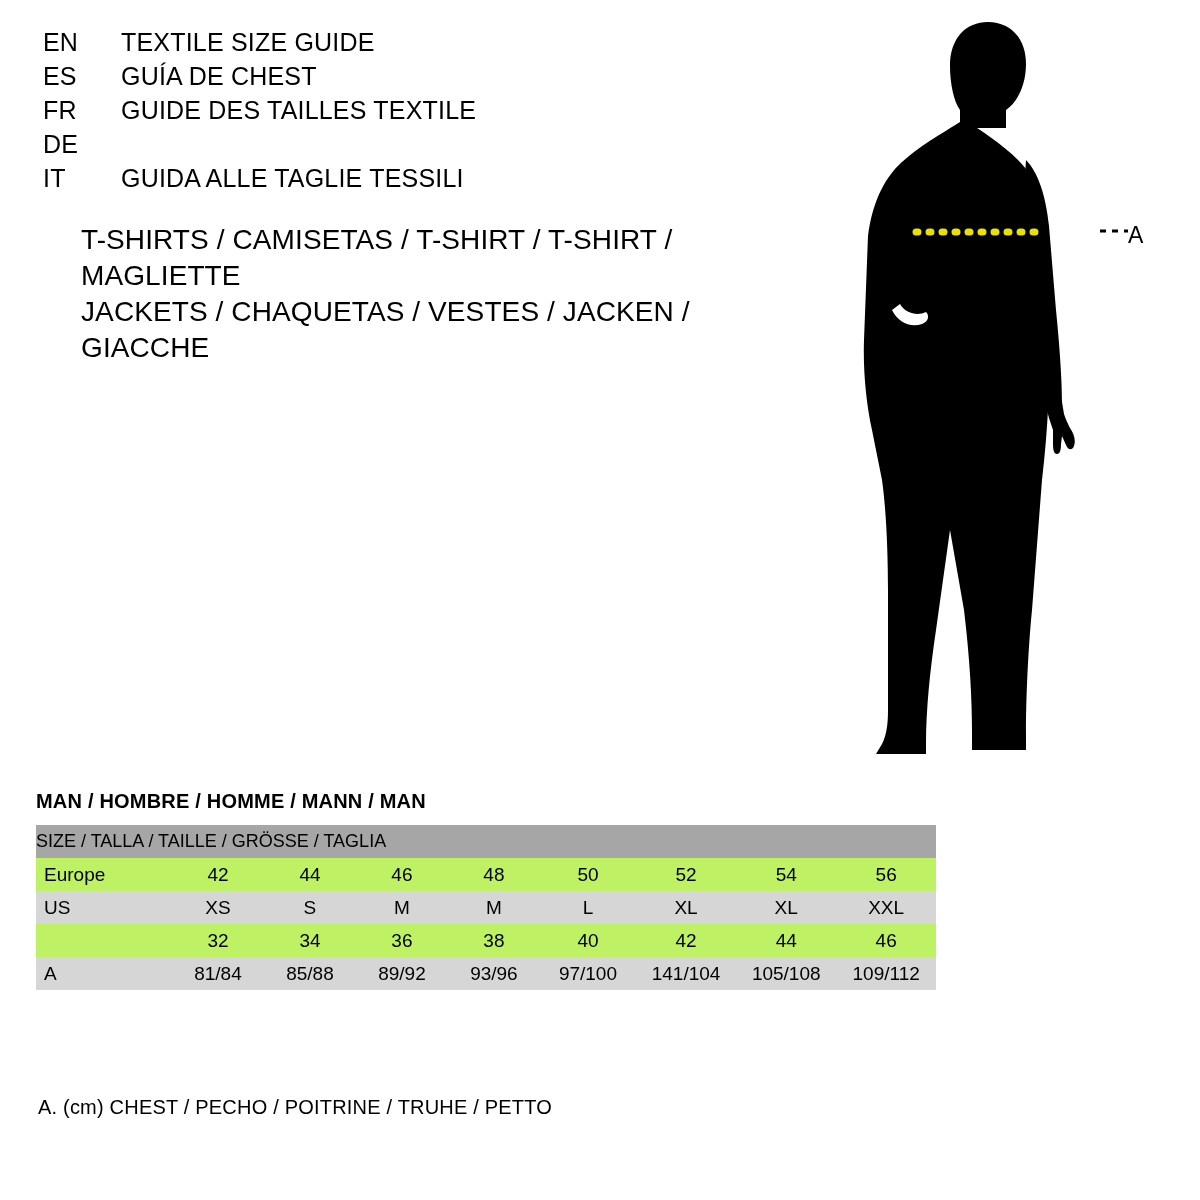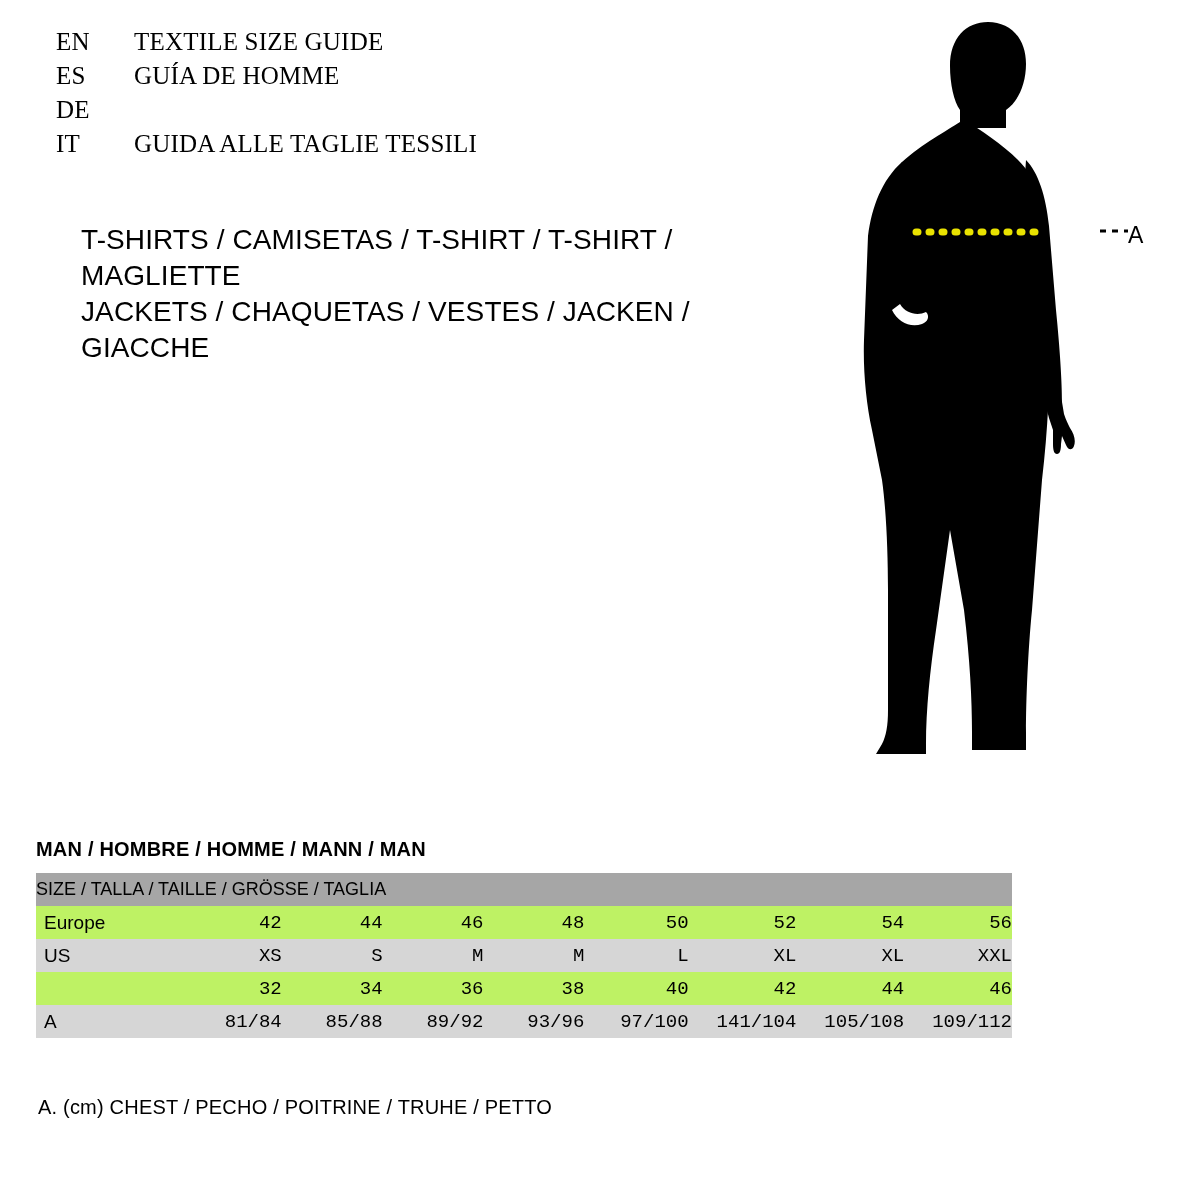--- a/index.html
+++ b/index.html
@@ -18,24 +18,23 @@
 
   .page {
     position: relative;
     width: 1200px;
     height: 1200px;
   }
 
   
   .lang-block {
     position: absolute;
-    left: 56px;
+    left: 43px;
     top: 28px;
     width: 700px;
-    font-family: Liberation Serif, serif;
   }
   .lang-row {
     display: flex;
     align-items: baseline;
     height: 34px;
     font-size: 25px;
     letter-spacing: 0.2px;
   }
   .lang-code {
     width: 78px;
@@ -82,33 +81,33 @@
   .measure-dashes {
     position: absolute;
     left: 1098px;
     top: 222px;
   }
 
   
   .table-section {
     position: absolute;
     left: 36px;
-    top: 838px;
+    top: 790px;
     width: 1130px;
   }
   .table-title {
     font-size: 20px;
     font-weight: bold;
     letter-spacing: 0.2px;
     margin-bottom: 12px;
   }
 
   table.size-table {
     border-collapse: collapse;
-    width: 976px;
+    width: 900px;
     font-size: 19px;
   }
   table.size-table td {
     padding: 0;
     height: 33px;
     vertical-align: middle;
   }
   .head-row td {
     background: #a6a6a6;
     font-size: 18px;
@@ -117,23 +116,22 @@
   }
   .row-light td { background: #bef264; }
   .row-dark td  { background: #d6d6d6; }
 
   .col-label {
     width: 170px;
     padding-left: 8px !important;
     text-align: left;
   }
   .val {
-    text-align: right;
+    text-align: center;
     width: 120px;
-    font-family: Liberation Mono, monospace;
   }
 
   .footnote {
     position: absolute;
     left: 38px;
     top: 1096px;
     font-size: 20px;
     letter-spacing: 0.2px;
   }
 </style>
@@ -142,21 +140,25 @@
 
 <div class="page">
 
   <div class="lang-block">
     <div class="lang-row">
       <span class="lang-code">EN</span>
       <span class="lang-text">TEXTILE SIZE GUIDE</span>
     </div>
     <div class="lang-row">
       <span class="lang-code">ES</span>
-      <span class="lang-text">GUÍA DE HOMME</span>
+      <span class="lang-text">GUÍA DE CHEST</span>
+    </div>
+    <div class="lang-row">
+      <span class="lang-code">FR</span>
+      <span class="lang-text">GUIDE DES TAILLES TEXTILE</span>
     </div>
     <div class="lang-row">
       <span class="lang-code">DE</span>
     </div>
     <div class="lang-row">
       <span class="lang-code">IT</span>
       <span class="lang-text">GUIDA ALLE TAGLIE TESSILI</span>
     </div>
   </div>
 

